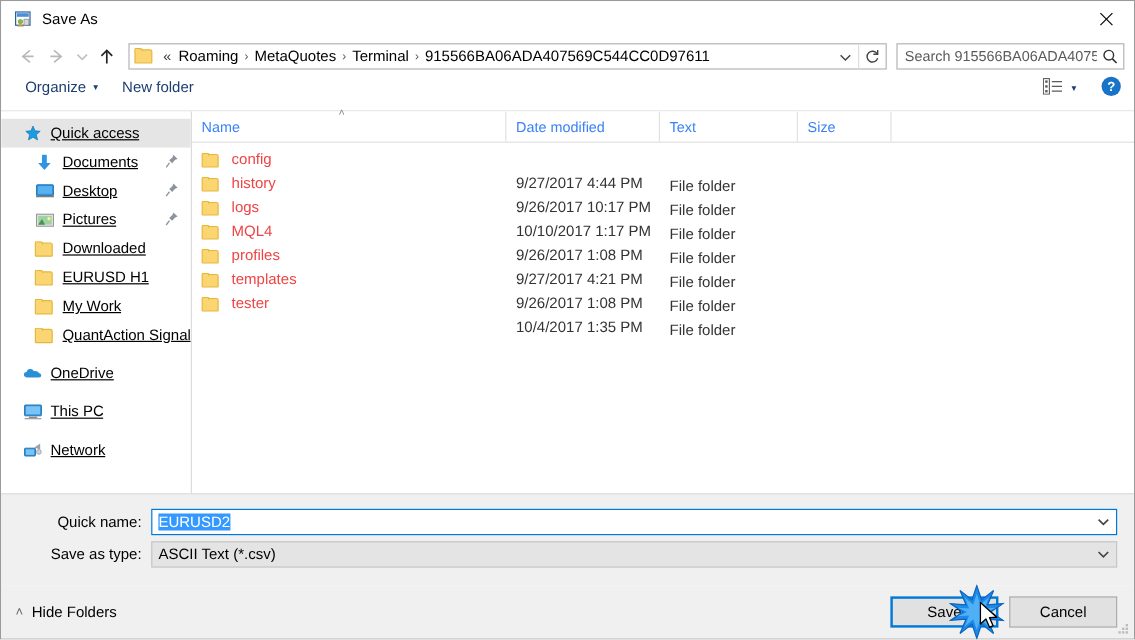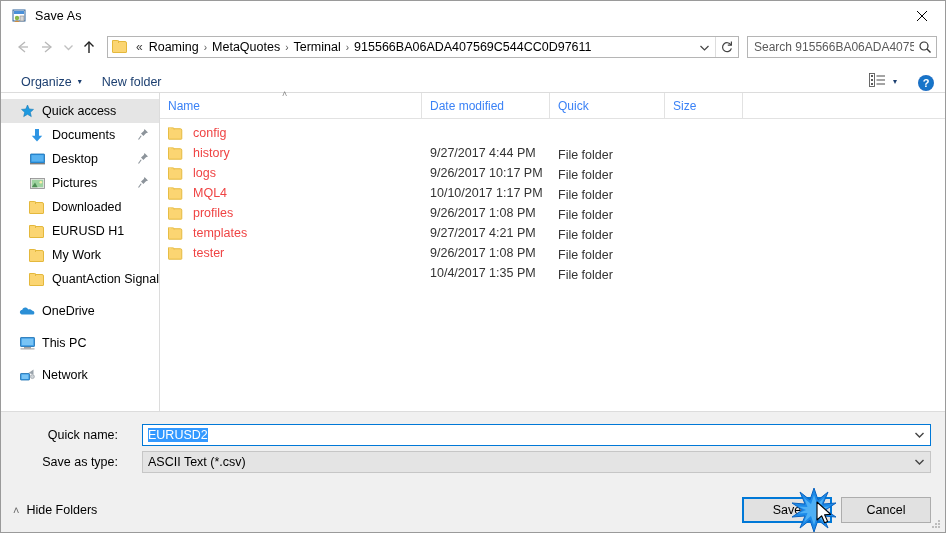--- a/index.html
+++ b/index.html
@@ -150,21 +150,21 @@
   }
   .search-icon { width: 22px; display:flex; align-items:center; justify-content:center; flex:none;}
 
   
   .cmdbar {
     height: 30px;
     min-height: 30px;
     background: #ffffff;
     border-bottom: 1px solid #dcdcdc;
     display: flex;
-    align-items: flex-end;
+    align-items: flex-start;
     padding: 0 10px 0 14px;
     box-sizing: border-box;
   }
   .cmd-item {
     font-size: 12.5px;
     color: #1c3f70;
     display: flex;
     align-items: center;
     padding: 3px 6px;
     margin-right: 8px;
@@ -218,20 +218,21 @@
     position: relative;
     display: flex;
     align-items: center;
     justify-content: center;
   }
   .side-label {
     font-size: 12.5px;
     color: #000;
     white-space: nowrap;
     overflow: hidden;
+    text-decoration: underline;
   }
   .side-pin {
     position: absolute;
     right: 10px;
     top: 5px;
     width: 12px;
     height: 13px;
   }
   .side-gap { height: 8px; }
 
@@ -346,21 +347,20 @@
     flex: none;
   }
   .combo {
     flex: 1 1 auto;
     margin-right: 14px;
     height: 22px;
     display: flex;
     align-items: center;
     box-sizing: border-box;
     min-width: 0;
-    margin-left: 16px;
   }
   .combo-input {
     border: 1px solid #0078d7;
     background: #fff;
   }
   .combo-disabled {
     border: 1px solid #c6c6c6;
     background: #e4e4e4;
   }
   .combo-value {
@@ -701,21 +701,21 @@
       </div>
     </div>
 
     <div class="splitter"></div>
 
     <div class="listpane">
       <div class="col-headers">
         <span class="sort-indicator">˄</span>
         <div class="col-h col-name">Name</div>
         <div class="col-h col-date">Date modified</div>
-        <div class="col-h col-type">Quick</div>
+        <div class="col-h col-type">Text</div>
         <div class="col-h col-size">Size</div>
       </div>
 
       <div class="rows">
         <div class="row">
           <div class="cell cell-name">
             <span class="folder folder-sm"></span>
             <span>config</span>
           </div>
           <div class="cell cell-date">9/27/2017 4:44 PM</div>

